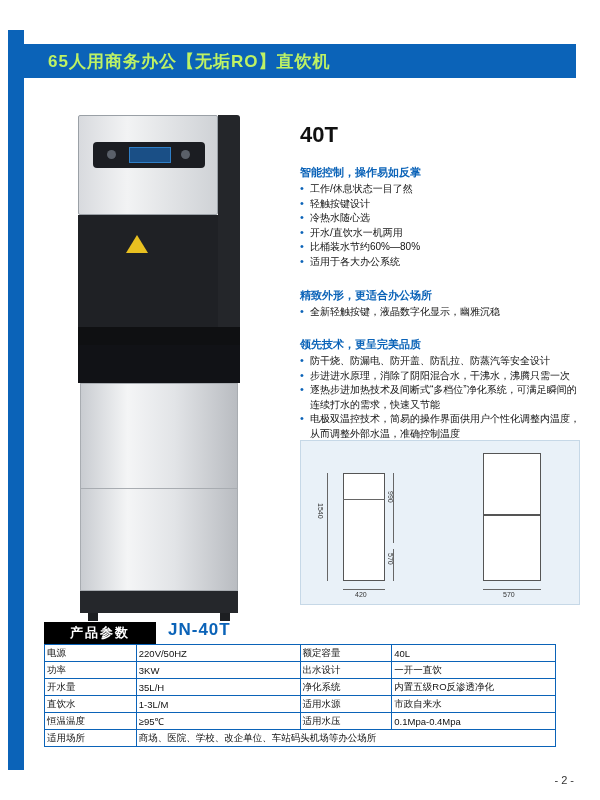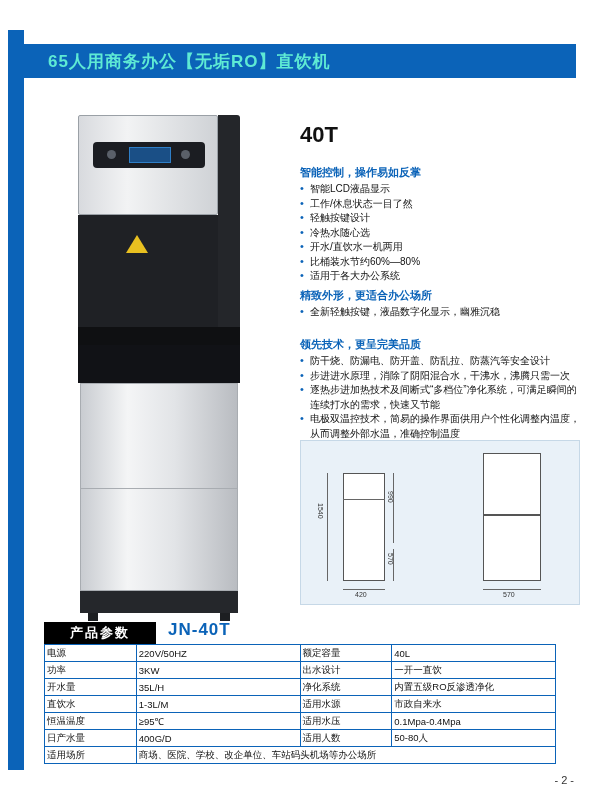--- a/index.html
+++ b/index.html
@@ -20,21 +20,21 @@
     width: 16px; height: 740px;
     background: #0b63b8;
   }
 
   
   .title-banner {
     position: absolute;
     left: 24px; top: 44px;
     width: 552px; height: 34px;
     background: #0b63b8;
-    color: #5eead4;
+    color: #bef264;
     font-size: 17px;
     font-weight: bold;
     letter-spacing: 1px;
     display: flex;
     align-items: center;
     padding-left: 24px;
   }
 
   
   .photo {
@@ -217,21 +217,20 @@
   <div class="cabinet"></div>
   <div class="plinth"></div>
   <div class="foot" style="left:30px"></div>
   <div class="foot" style="left:162px"></div>
 </div>
 
 <div class="model">40T</div>
 
 <div class="sec-head" style="top:165px">智能控制，操作易如反掌</div>
 <ul class="bullets" style="top:182px">
-  <li>智能LCD液晶显示</li>
   <li>工作/休息状态一目了然</li>
   <li>轻触按键设计</li>
   <li>冷热水随心选</li>
   <li>开水/直饮水一机两用</li>
   <li>比桶装水节约60%—80%</li>
   <li>适用于各大办公系统</li>
 </ul>
 
 <div class="sec-head" style="top:288px">精致外形，更适合办公场所</div>
 <ul class="bullets" style="top:305px">
@@ -294,25 +293,19 @@
     <td class="lab">适用水源</td>
     <td class="val">市政自来水</td>
   </tr>
   <tr>
     <td class="lab">恒温温度</td>
     <td class="val">≥95℃</td>
     <td class="lab">适用水压</td>
     <td class="val">0.1Mpa-0.4Mpa</td>
   </tr>
   <tr>
-    <td class="lab">日产水量</td>
-    <td class="val">400G/D</td>
-    <td class="lab">适用人数</td>
-    <td class="val">50-80人</td>
-  </tr>
-  <tr>
     <td class="lab">适用场所</td>
     <td colspan="3">商场、医院、学校、改企单位、车站码头机场等办公场所</td>
   </tr>
 </tbody>
   </table>
 
 <div class="page-no">- 2 -</div>
 
 </body></html>

